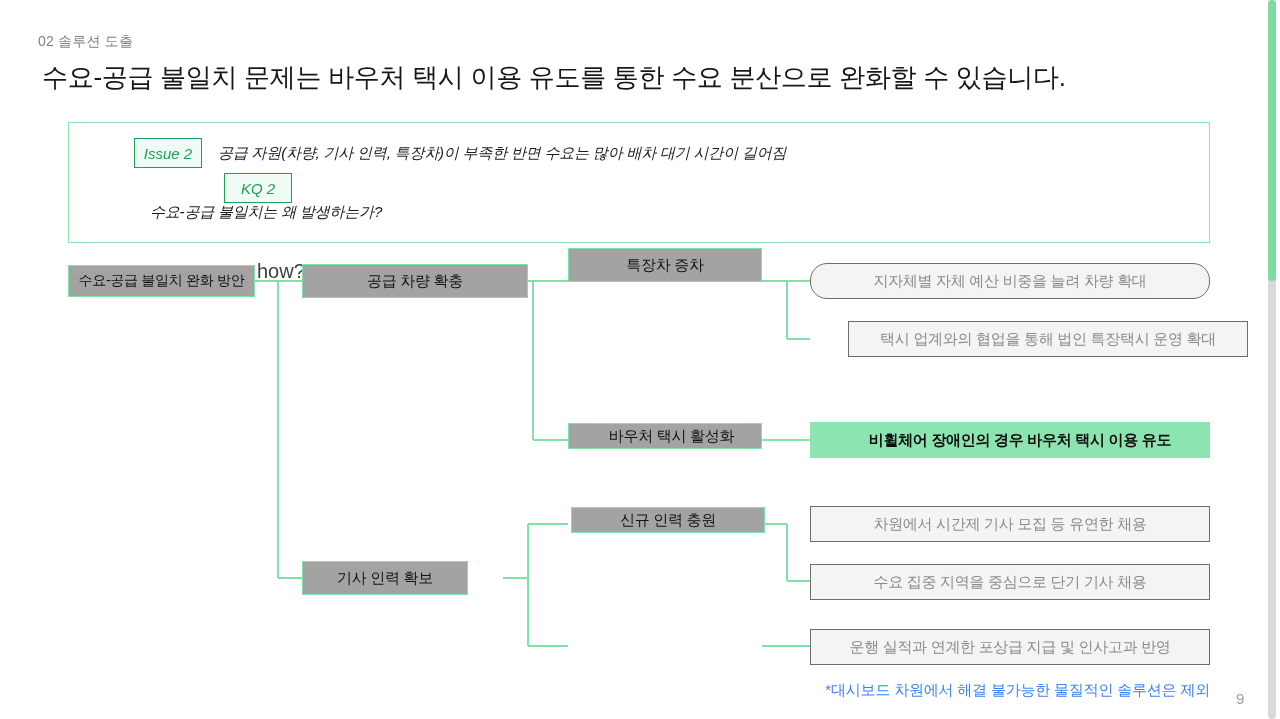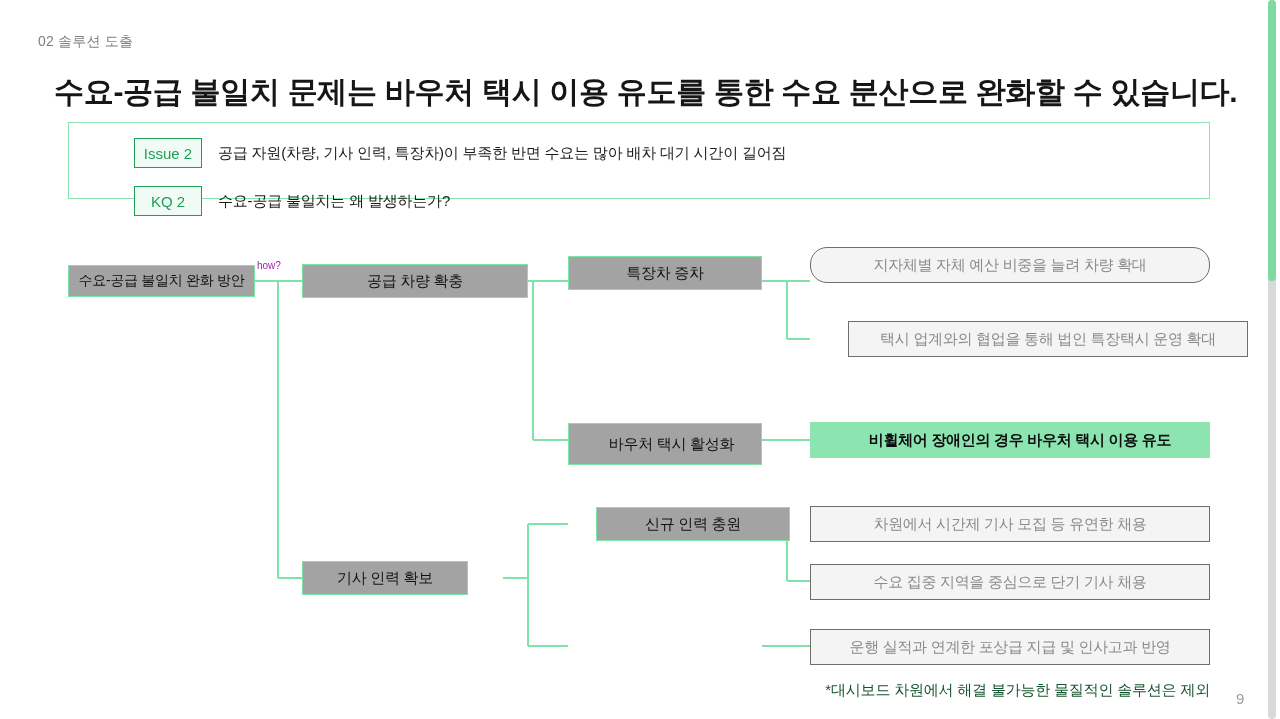--- a/index.html
+++ b/index.html
@@ -9,29 +9,30 @@
     font-family: "Liberation Sans", "DejaVu Sans", sans-serif;
     position: relative; overflow: hidden;
   }
   .slide { position: absolute; inset: 0; width: 1280px; height: 719px; }
 
   .eyebrow {
     position: absolute; left: 38px; top: 33px;
     font-size: 14px; color: var(--muted-text, #808080); letter-spacing: 0.2px;
   }
   .title {
-    position: absolute; left: 38px; top: 56px; margin: 16px;
-    font-size: 30px; font-weight: 700; color: var(--title-text, #161616);
+    position: absolute; left: 38px; top: 56px; margin: 4px;
+    font-size: 26px; font-weight: 400; color: var(--title-text, #161616);
     letter-spacing: -0.3px;
   }
 
   .issue-panel {
-    position: absolute; left: 68px; top: 122px; width: 1142px; height: 77px;
+    position: absolute; left: 68px; top: 122px; width: 1142px; height: 121px;
     border: 1px solid var(--panel-border, #8ae4ae); background: #ffffff;
     box-sizing: border-box;
+    font-style: italic;
   }
   .issue-row { position: absolute; left: 65px; height: 30px; display: flex; align-items: center; }
   .badge {
     width: 68px; height: 30px; box-sizing: border-box;
     border: 1.5px solid var(--badge-green, #1f9e55);
     background: var(--badge-bg, #f0fbf5);
     color: var(--badge-green, #1f9e55);
     font-size: 15px; display: flex; align-items: center; justify-content: center;
     flex: 0 0 auto;
   }
@@ -41,38 +42,38 @@
   .connectors path { fill: none; stroke: var(--accent-green, #7ee3a6); stroke-width: 2; }
 
   .node {
     position: absolute; box-sizing: border-box;
     border: 1.5px solid var(--accent-green, #7ee3a6);
     background: #a3a3a3; color: #111111;
     display: flex; align-items: center; justify-content: center;
     font-size: 15px; letter-spacing: -0.3px; text-align: center;
   }
   .node.root { left: 68px; top: 265px; width: 187px; height: 32px; font-size: 14px; }
-  .how-label { position: absolute; left: 257px; top: 260px; font-size: 10px; color: #a21caf; }
+  .how-label { position: absolute; left: 257px; top: 260px; font-size: 20px; color: #404040; }
 
   .leaf {
     position: absolute; left: 810px; width: 400px; height: 36px; box-sizing: border-box;
     border: 1.5px solid var(--leaf-border, #6e6e6e);
     background: var(--leaf-bg, #f4f4f4);
     color: var(--leaf-text, #8a8a8a);
     display: flex; align-items: center; justify-content: center;
     font-size: 15px; letter-spacing: -0.3px; text-align: center;
   }
   .leaf.highlight {
     border: none; background: var(--highlight-bg, #8ce5b1);
     color: #0d0d0d; font-weight: 700; padding-left: 20px;
   }
 
   .footnote {
     position: absolute; right: 70px; top: 681px;
-    font-size: 15px; color: #14532d; letter-spacing: -0.2px;
+    font-size: 15px; color: #3b82f6; letter-spacing: -0.2px;
   }
   .page-number {
     position: absolute; left: 1236px; top: 690px;
     font-size: 15px; color: #9aa0a6;
   }
 
   .scroll-track {
     position: absolute; left: 1268px; top: 0; width: 8px; height: 719px;
     background: var(--scroll-track, #d9d9d9); border-radius: 4px;
   }
@@ -87,21 +88,21 @@
 <div class="slide">
 
   <div class="eyebrow">02 솔루션 도출</div>
   <h1 class="title">수요-공급 불일치 문제는 바우처 택시 이용 유도를 통한 수요 분산으로 완화할 수 있습니다.</h1>
 
   <section class="issue-panel">
     <div class="issue-row" style="top:15px;">
       <span class="badge">Issue 2</span>
       <span class="issue-text">공급 자원(차량, 기사 인력, 특장차)이 부족한 반면 수요는 많아 배차 대기 시간이 길어짐</span>
     </div>
-    <div class="issue-row" style="top:63px;">
+    <div class="issue-row" style="top:50px;flex-direction:column;">
       <span class="badge">KQ 2</span>
       <span class="issue-text">수요-공급 불일치는 왜 발생하는가?</span>
     </div>
   </section>
 
   <svg class="connectors" width="1280" height="719" viewBox="0 0 1280 719" aria-hidden="true">
     <path d="M255 281 H302 M278 281 V578 M278 578 H302"></path>
     <path d="M503 281 H568 M533 281 V440 M533 440 H568"></path>
     <path d="M503 578 H528 M528 524 V646 M528 524 H568 M528 646 H568"></path>
     <path d="M762 281 H810 M787 281 V339 M787 339 H810"></path>
@@ -109,25 +110,25 @@
     <path d="M762 524 H787 M787 524 V581 M787 581 H810"></path>
     <path d="M762 646 H810"></path>
   </svg>
 
   <div class="node root">수요-공급 불일치 완화 방안</div>
   <div class="how-label">how?</div>
 
   <div class="node" style="left:302px; top:264px; width:226px; height:34px;">공급 차량 확충</div>
   <div class="node" style="left:302px; top:561px; width:166px; height:34px;">기사 인력 확보</div>
 
-  <div class="node" style="left:568px; top:256px; width:194px; height:34px;">특장차 증차</div>
-  <div class="node" style="left:568px; top:423px; width:194px; height:42px;padding-left:13px;">바우처 택시 활성화</div>
-  <div class="node" style="left:596px; top:507px; width:194px; height:34px;">신규 인력 충원</div>
+  <div class="node" style="left:568px; top:248px; width:194px; height:34px;">특장차 증차</div>
+  <div class="node" style="left:568px; top:423px; width:194px; height:26px;padding-left:13px;">바우처 택시 활성화</div>
+  <div class="node" style="left:571px; top:507px; width:194px; height:26px;">신규 인력 충원</div>
 
-  <div class="leaf" style="top:247px;border-radius:17px;">지자체별 자체 예산 비중을 늘려 차량 확대</div>
+  <div class="leaf" style="top:263px;border-radius:17px;">지자체별 자체 예산 비중을 늘려 차량 확대</div>
   <div class="leaf" style="top:321px;margin-left:38px;">택시 업계와의 협업을 통해 법인 특장택시 운영 확대</div>
   <div class="leaf highlight" style="top:422px;">비휠체어 장애인의 경우 바우처 택시 이용 유도</div>
   <div class="leaf" style="top:506px;">차원에서 시간제 기사 모집 등 유연한 채용</div>
   <div class="leaf" style="top:564px;">수요 집중 지역을 중심으로 단기 기사 채용</div>
   <div class="leaf" style="top:629px;">운행 실적과 연계한 포상급 지급 및 인사고과 반영</div>
 
   <div class="footnote">*대시보드 차원에서 해결 불가능한 물질적인 솔루션은 제외</div>
   <div class="page-number">9</div>
 
   <div class="scroll-track"></div>

